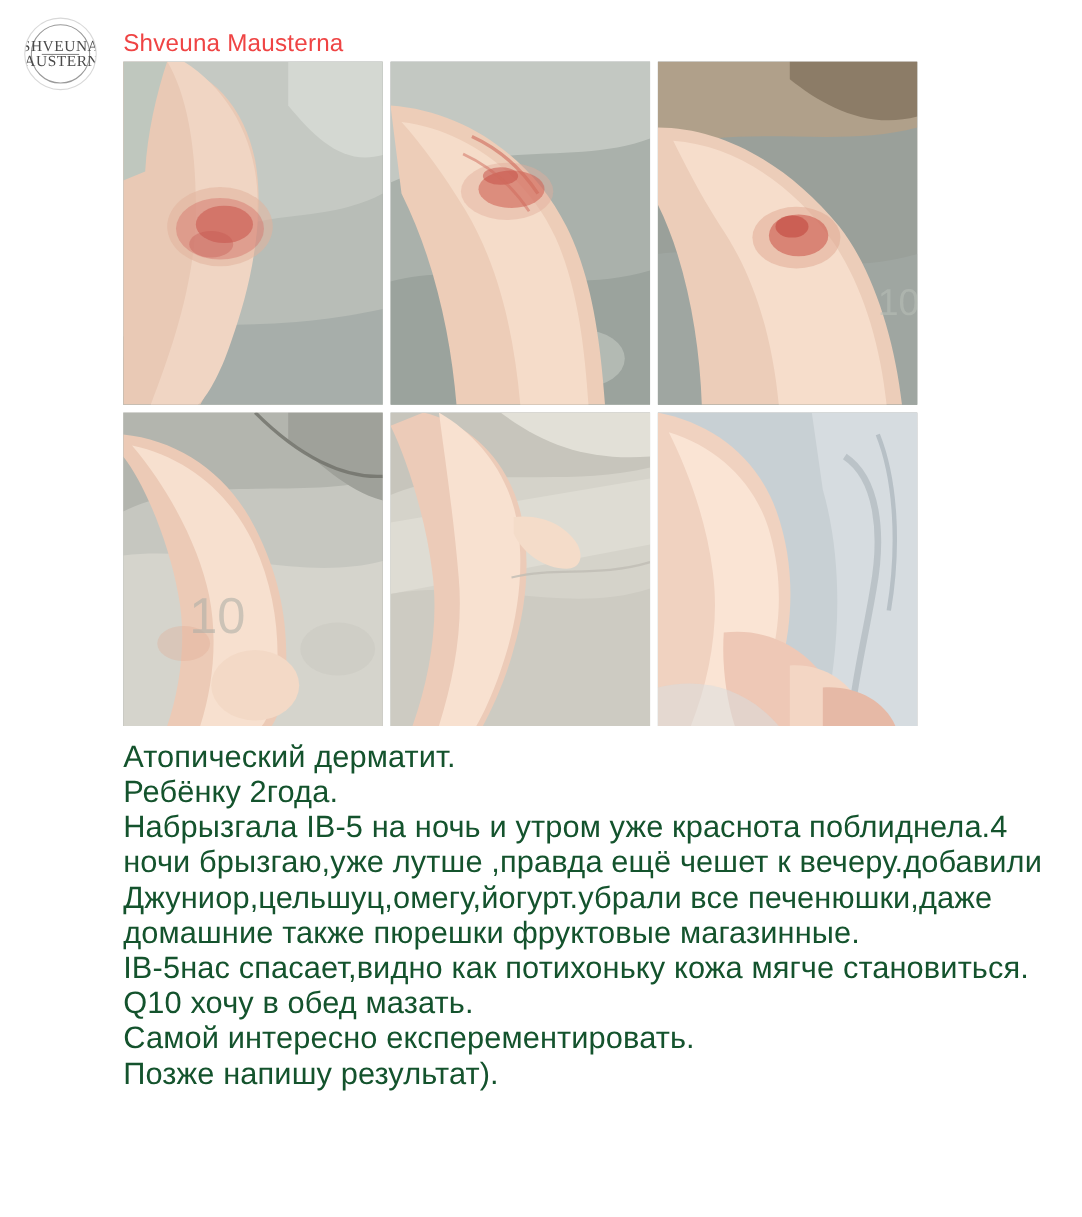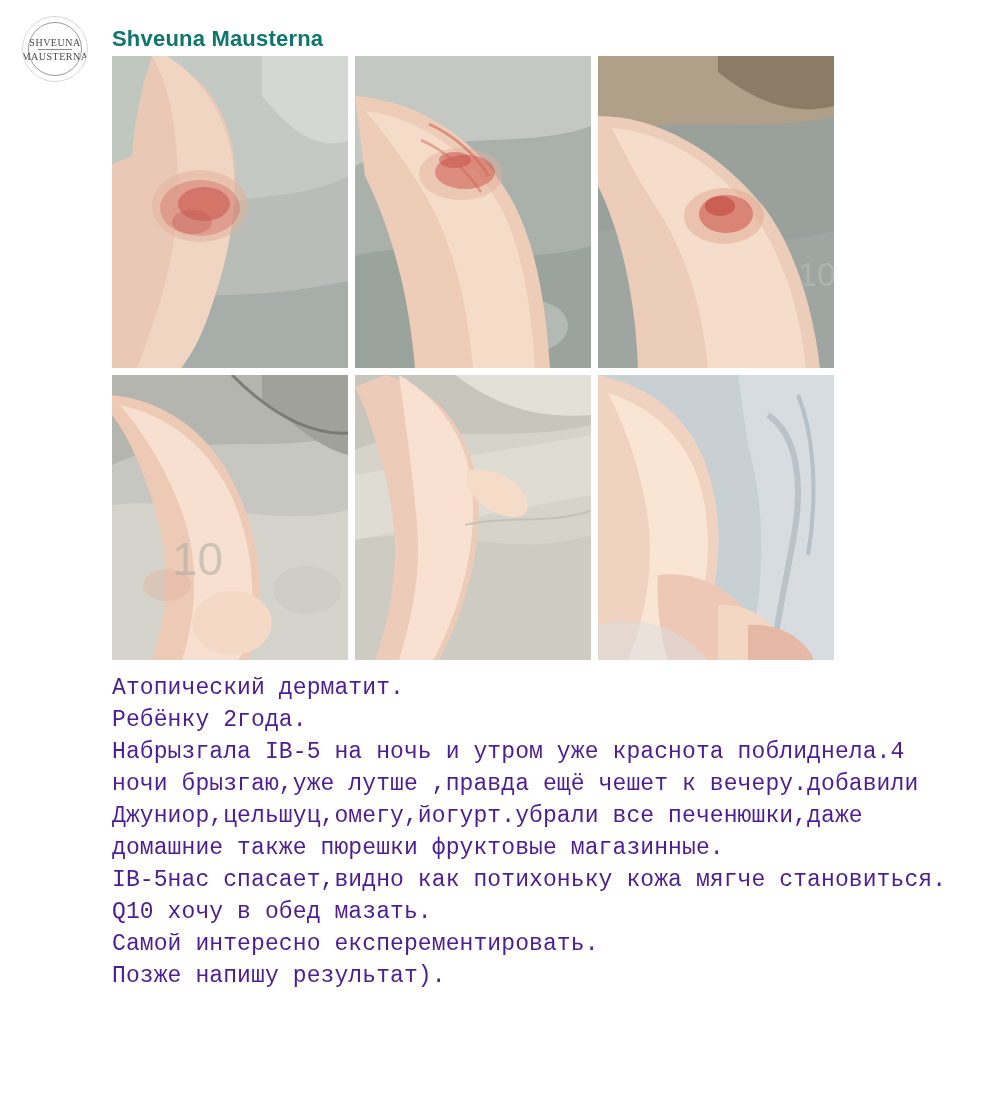--- a/index.html
+++ b/index.html
@@ -48,43 +48,43 @@
     left: 5px;
     top: 5px;
     right: 5px;
     bottom: 5px;
     border: 1px solid #9a9a9a;
     border-radius: 50%;
   }
   .avatar .line1,
   .avatar .line2 {
     font-family: "Liberation Serif", serif;
-    font-size: 10px;
+    font-size: 14px;
     letter-spacing: 0.5px;
     color: #4a4a4a;
     line-height: 11px;
     text-align: center;
     position: relative;
     z-index: 2;
   }
   .avatar .sep {
     position: relative;
     z-index: 2;
     width: 34px;
     height: 1px;
     background: #8a8a8a;
     margin: 1px 0;
   }
   .username {
     position: absolute;
     left: 112px;
     top: 26px;
     font-size: 22px;
-    font-weight: bold;
-    color: #0f766e;
+    font-weight: normal;
+    color: #ef4444;
     letter-spacing: 0.2px;
   }
   
   .grid {
     position: absolute;
     left: 112px;
     top: 56px;
     width: 722px;
     display: flex;
     flex-wrap: wrap;
@@ -112,26 +112,25 @@
   #ph4 .sheet { background: linear-gradient(150deg,#d7d6cf 0%,#c2c3bc 45%,#a8aba5 75%,#cdcec7 100%); }
   #ph5 .sheet { background: linear-gradient(170deg,#d9d7ce 0%,#cdcbc2 40%,#b9b8b0 70%,#d6d4cb 100%); }
   #ph6 .sheet { background: linear-gradient(190deg,#cfd6da 0%,#bcc4c9 35%,#c9cfd2 70%,#dfe3e4 100%); }
 
   
   .caption {
     position: absolute;
     left: 112px;
     top: 672px;
     width: 840px;
-    font-size: 23px;
+    font-size: 28px;
     line-height: 32px;
-    color: #4c1d95;
+    color: #14532d;
     letter-spacing: 0.1px;
     white-space: pre-wrap;
-    font-family: Liberation Mono, monospace;
   }
 </style>
 </head>
 <body>
 
 <div class="post">
 
   <div class="header">
 
     <div class="avatar">

